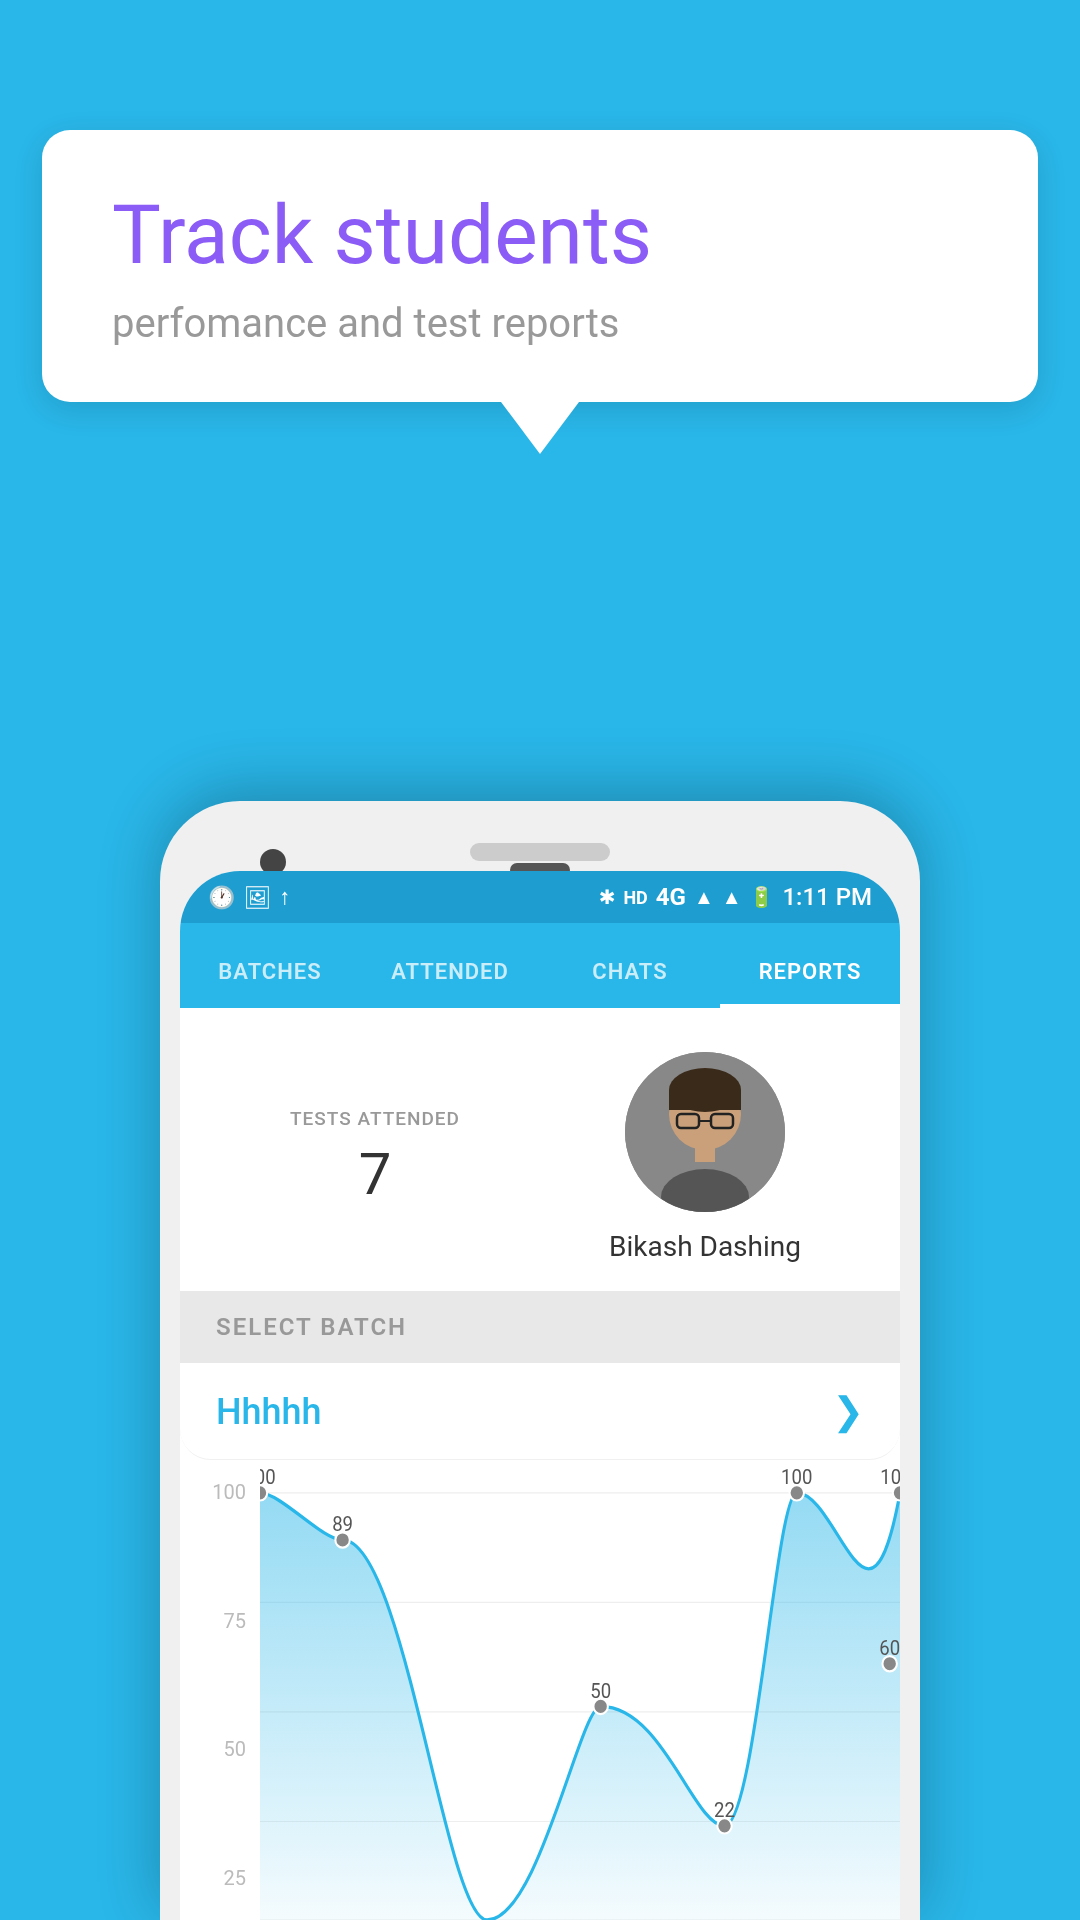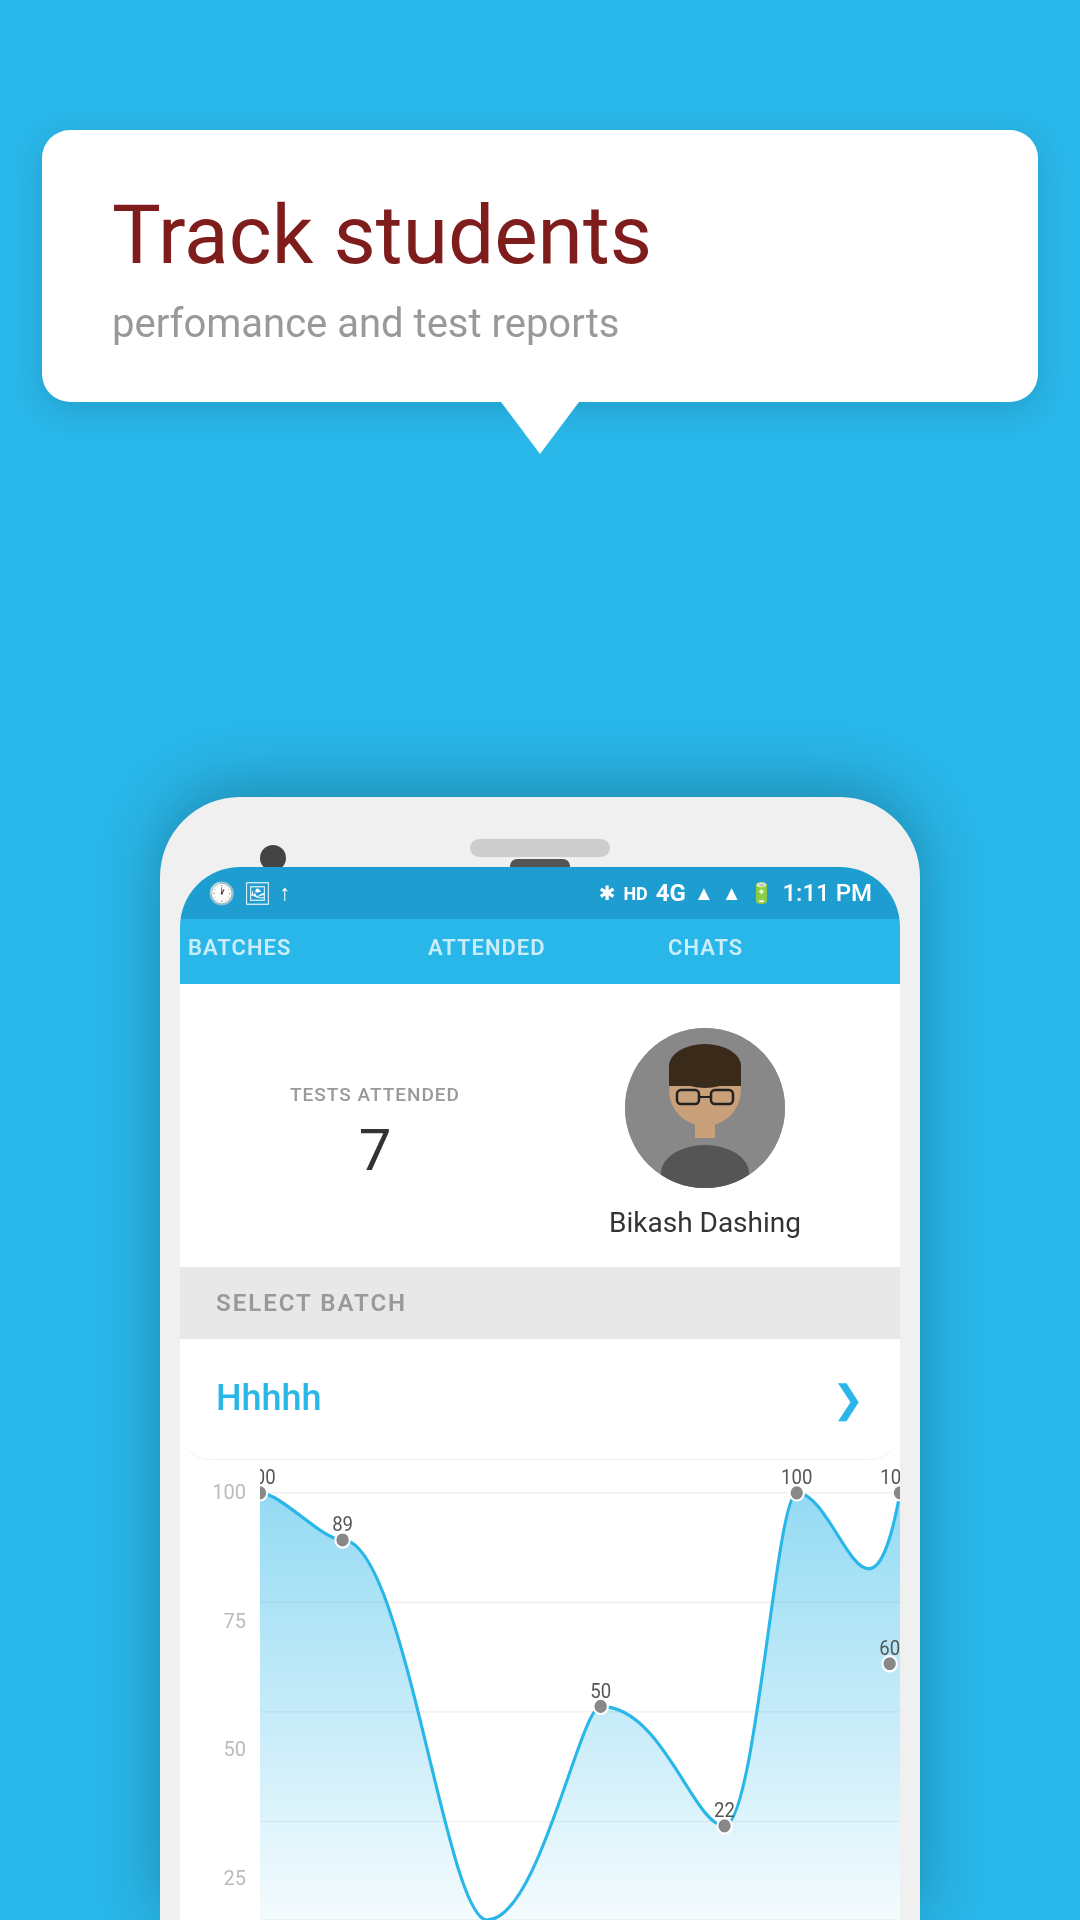--- a/index.html
+++ b/index.html
@@ -36,21 +36,21 @@
       width: 0;
       height: 0;
       border-left: 42px solid transparent;
       border-right: 42px solid transparent;
       border-top: 56px solid #fff;
     }
 
     .tooltip-title {
       font-size: 82px;
       font-weight: 400;
-      color: #7f1d1d;
+      color: #8b5cf6;
       line-height: 1.1;
       margin-bottom: 20px;
     }
 
     .tooltip-subtitle {
       font-size: 40px;
       color: #999;
       font-weight: 400;
     }
 
@@ -139,22 +139,22 @@
 
     
     .nav-tabs {
       background: #29b6e8;
       display: flex;
       padding: 0;
     }
 
     .nav-tab {
       flex: 1;
-      text-align: left;
-      padding: 16px 8px 20px;
+      text-align: center;
+      padding: 36px 8px 20px;
       color: rgba(255,255,255,0.75);
       font-size: 22px;
       font-weight: 600;
       letter-spacing: 1px;
       cursor: pointer;
       border-bottom: 4px solid transparent;
       position: relative;
     }
 
     .nav-tab.active {
@@ -227,23 +227,23 @@
       background: #e8e8e8;
       padding: 22px 36px;
       font-size: 24px;
       color: #999;
       font-weight: 600;
       letter-spacing: 2px;
     }
 
     .batch-item {
       background: #fff;
-      padding: 38px 36px;
-      display: flex;
-      align-items: flex-start;
+      padding: 26px 36px;
+      display: flex;
+      align-items: flex-end;
       justify-content: space-between;
       border-bottom: 1px solid #f0f0f0;
       border-radius: 31px;
     }
 
     .batch-name {
       font-size: 36px;
       color: #29b6e8;
       font-weight: 500;
     }
@@ -335,20 +335,23 @@
     <div class="nav-tabs">
       <div class="nav-tab">
         <span>BATCHES</span>
       </div>
       <div class="nav-tab">
         <span>ATTENDED</span>
       </div>
       <div class="nav-tab">
         <span>CHATS</span>
       </div>
+      <div class="nav-tab active">
+        <span>REPORTS</span>
+      </div>
     </div>
 
     <div class="profile-section">
       <div class="stat-block">
         <div class="stat-label">TESTS ATTENDED</div>
         <div class="stat-value">7</div>
       </div>
 
       <div class="avatar-block">
         <div class="avatar-img">

